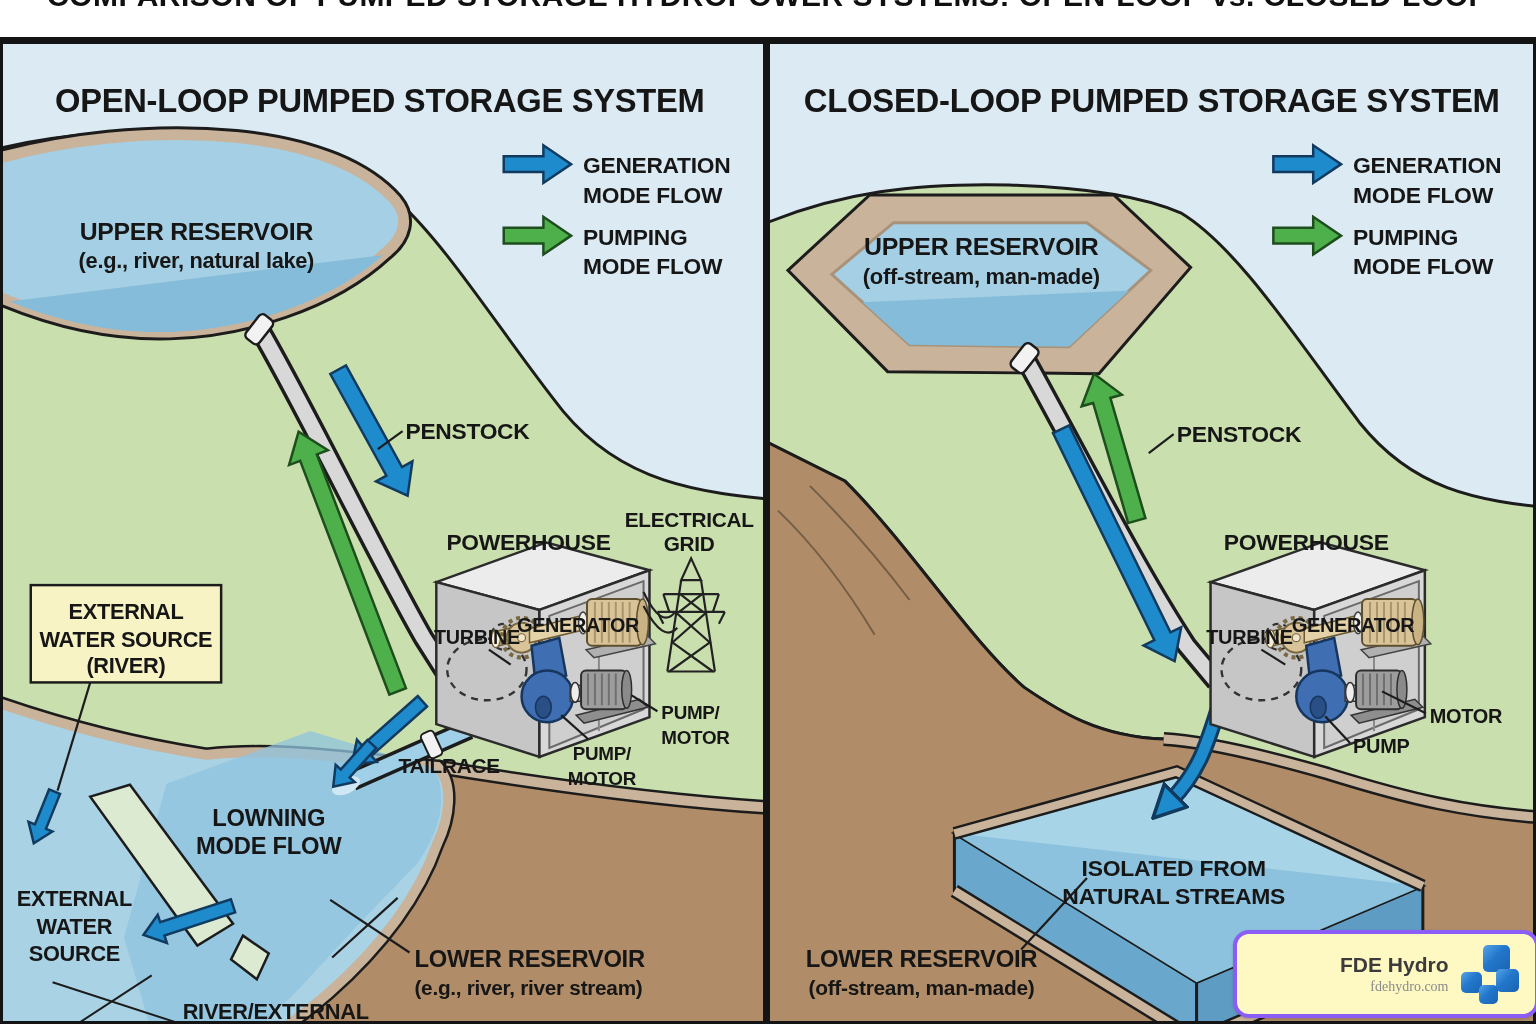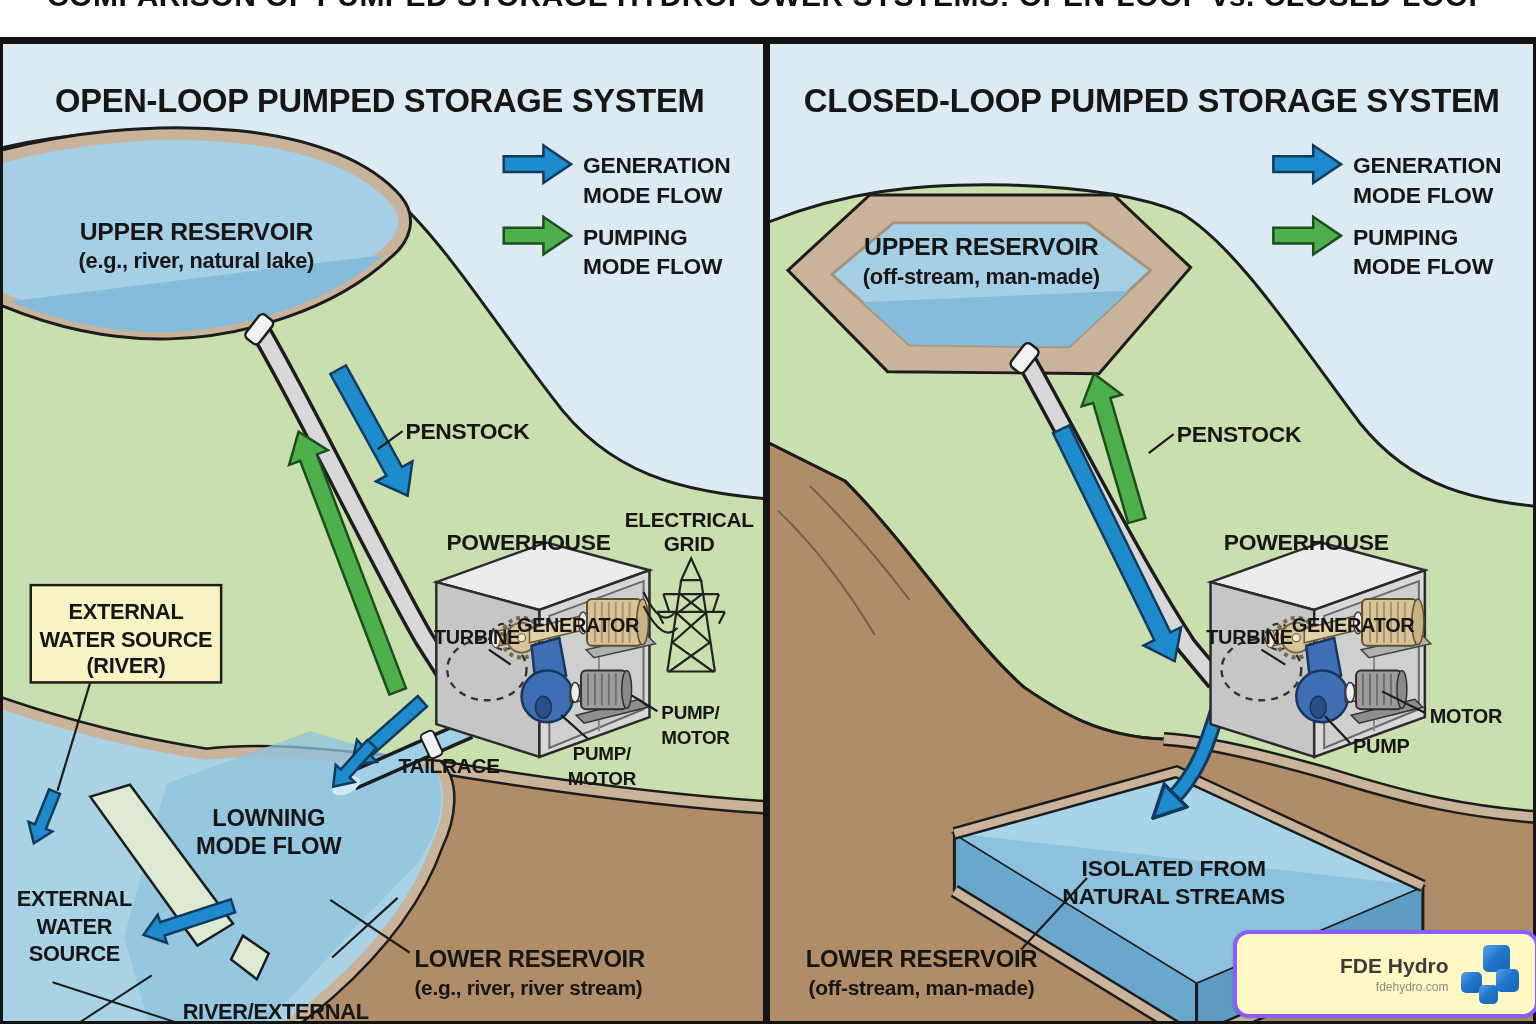--- a/index.html
+++ b/index.html
@@ -18,21 +18,21 @@
   .t33{font-size:33px;} .t25{font-size:25px;} .t24{font-size:24px;} .t23{font-size:23px;}
   .t22{font-size:22px;} .t21{font-size:21px;} .t20{font-size:20px;} .t19{font-size:19px;}
   .ab{fill:#1e8bcd;stroke:#123a5e;stroke-width:2.5;}
   .ag{fill:#4db04a;stroke:#1e4d1e;stroke-width:2.5;}
   .ptr{stroke:#1c1c1c;stroke-width:2.2;fill:none;}
   .fde-card{position:absolute;left:463px;top:886px;width:298px;height:80px;background:#fef9c3;
             border:4px solid #8b5cf6;border-radius:16px;display:flex;align-items:center;
             justify-content:flex-end;box-shadow:0 1px 3px rgba(0,0,0,.18);}
   .fde-text{text-align:right;margin-right:12px;line-height:1.25;}
   .fde-name{font-size:21px;font-weight:700;color:#3b3b3b;}
-  .fde-url{font-size:12px;color:#8a8a8a;}
+  .fde-url{font-size:14px;color:#8a8a8a;font-family:Liberation Serif, serif;}
   .fde-logo{position:relative;width:60px;height:62px;margin-right:14px;flex:0 0 auto;}
   .fde-logo span{position:absolute;border-radius:5px;
                  background:linear-gradient(135deg,#57a4e6 0%,#2277cc 45%,#1b63b0 100%);}
   .fde-logo .q1{left:22px;top:2px;width:27px;height:27px;}
   .fde-logo .q2{left:0px;top:29px;width:21px;height:21px;}
   .fde-logo .q3{left:35px;top:26px;width:23px;height:23px;}
   .fde-logo .q4{left:18px;top:42px;width:19px;height:19px;}
 </style>
 </head>
 <body>

